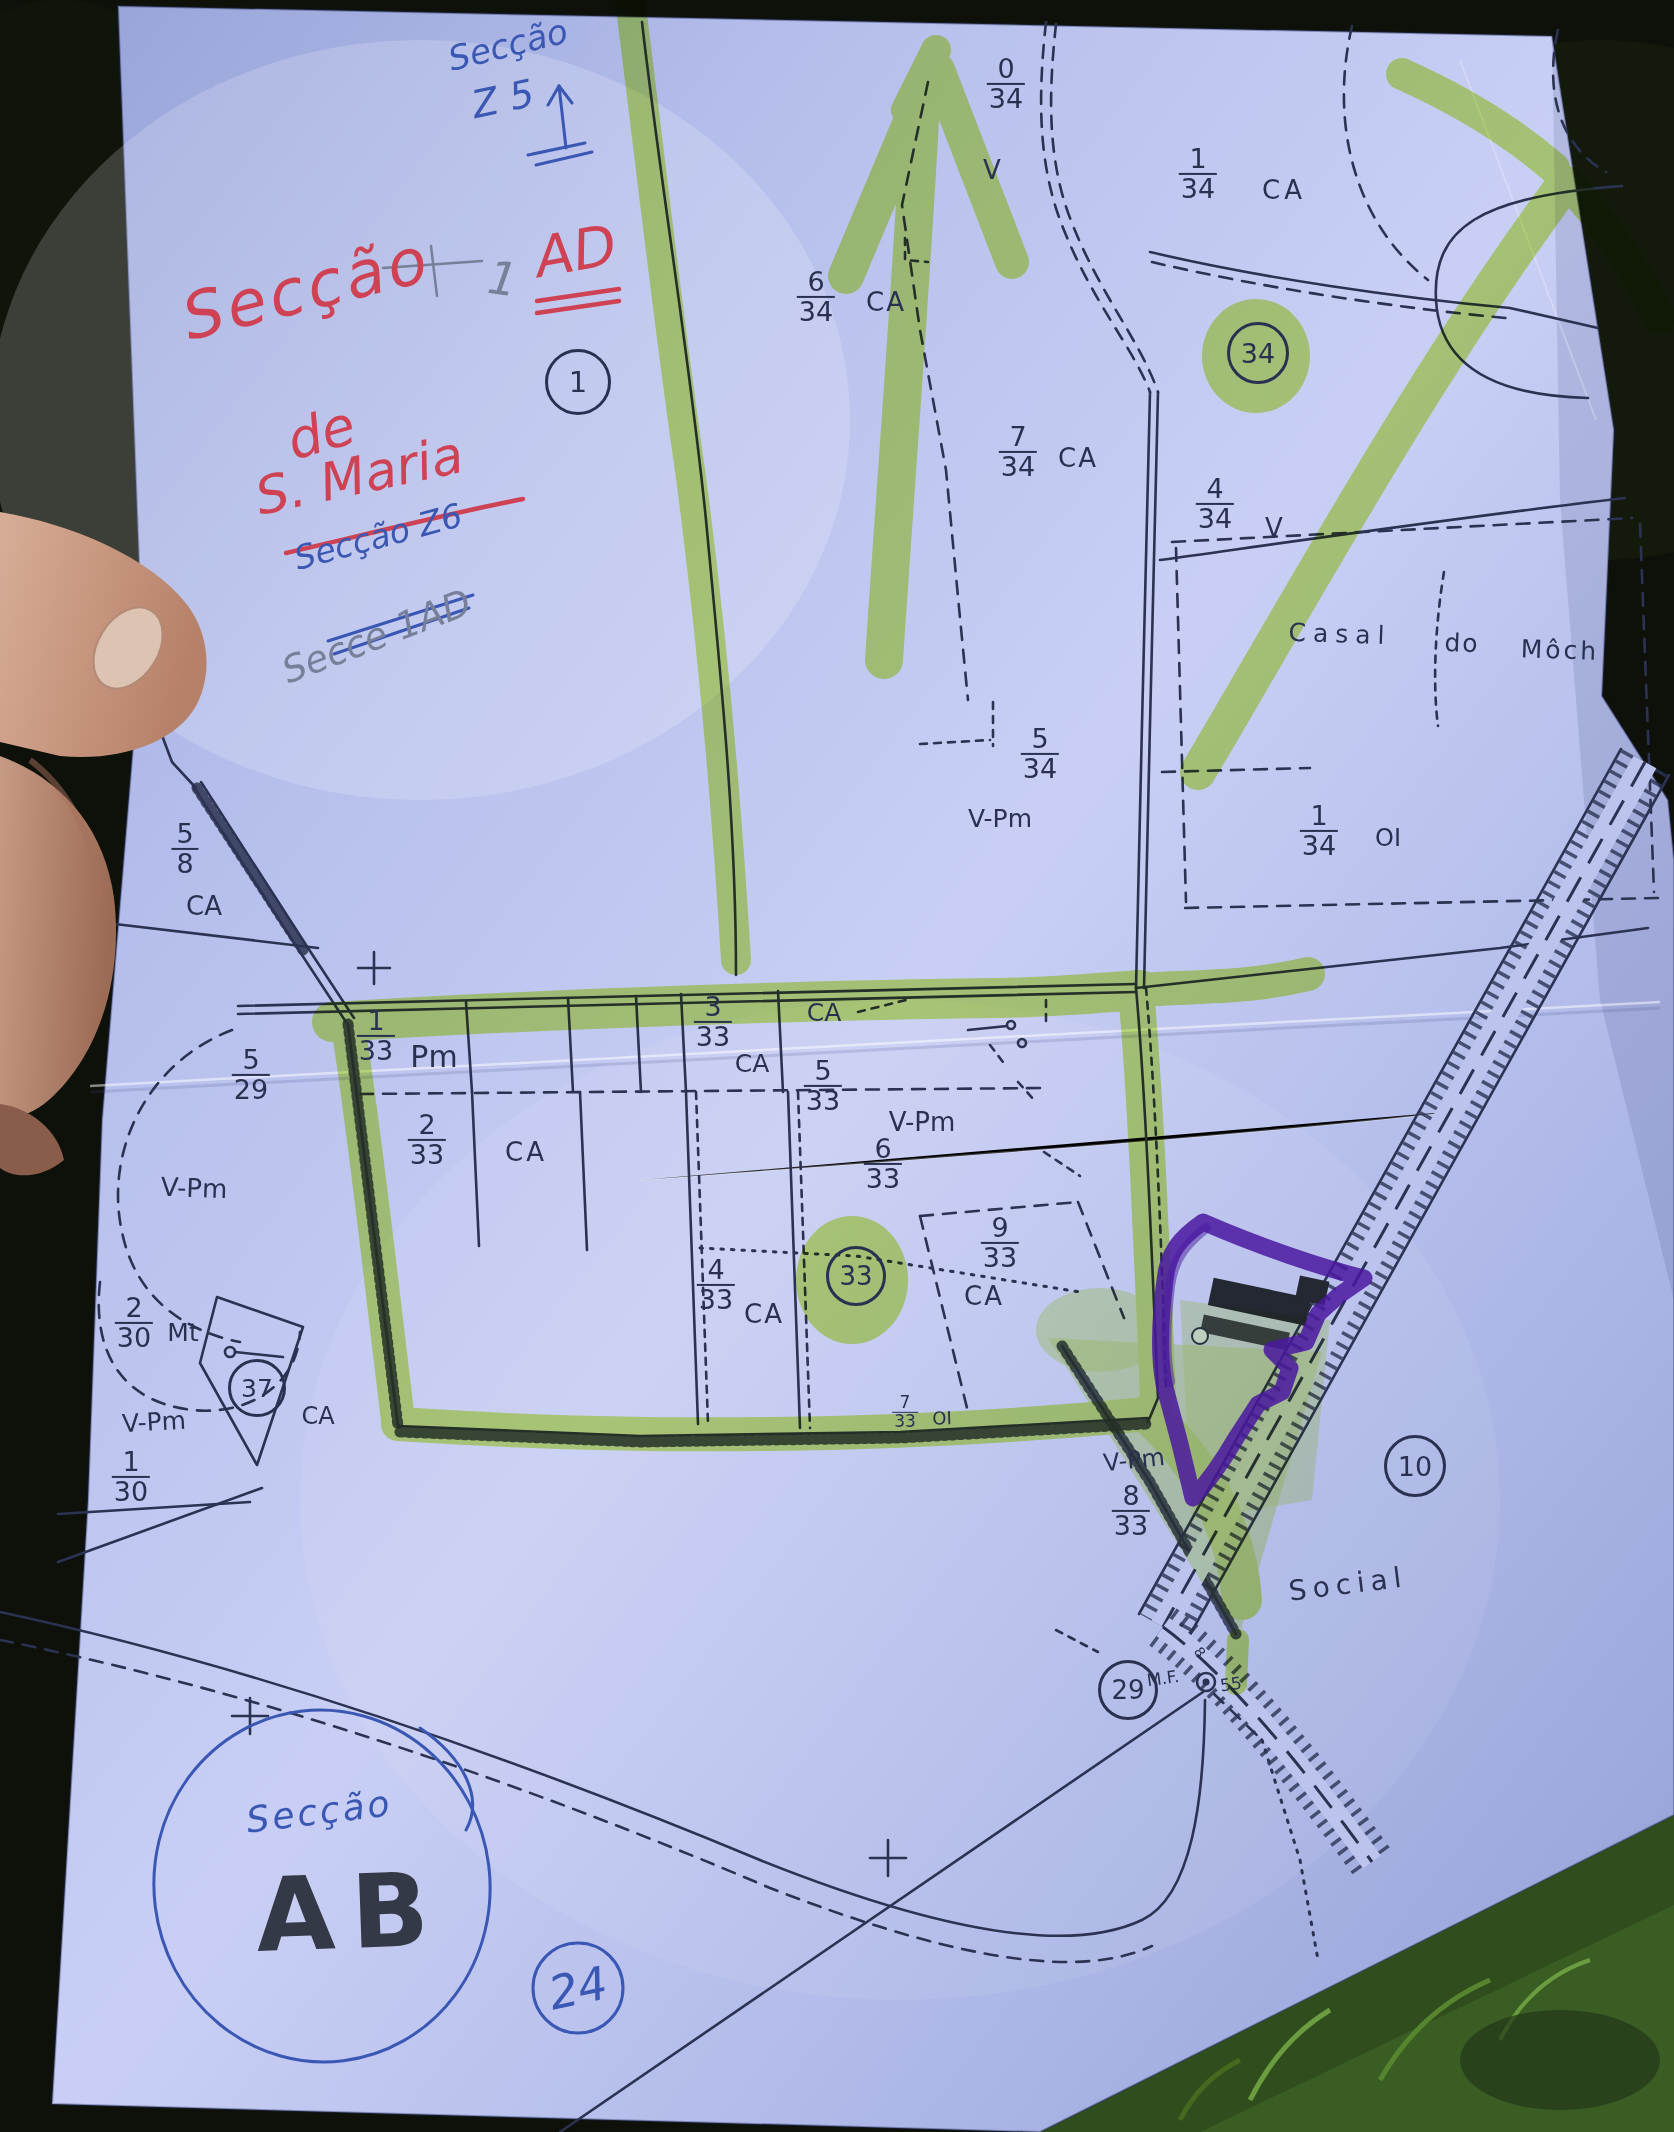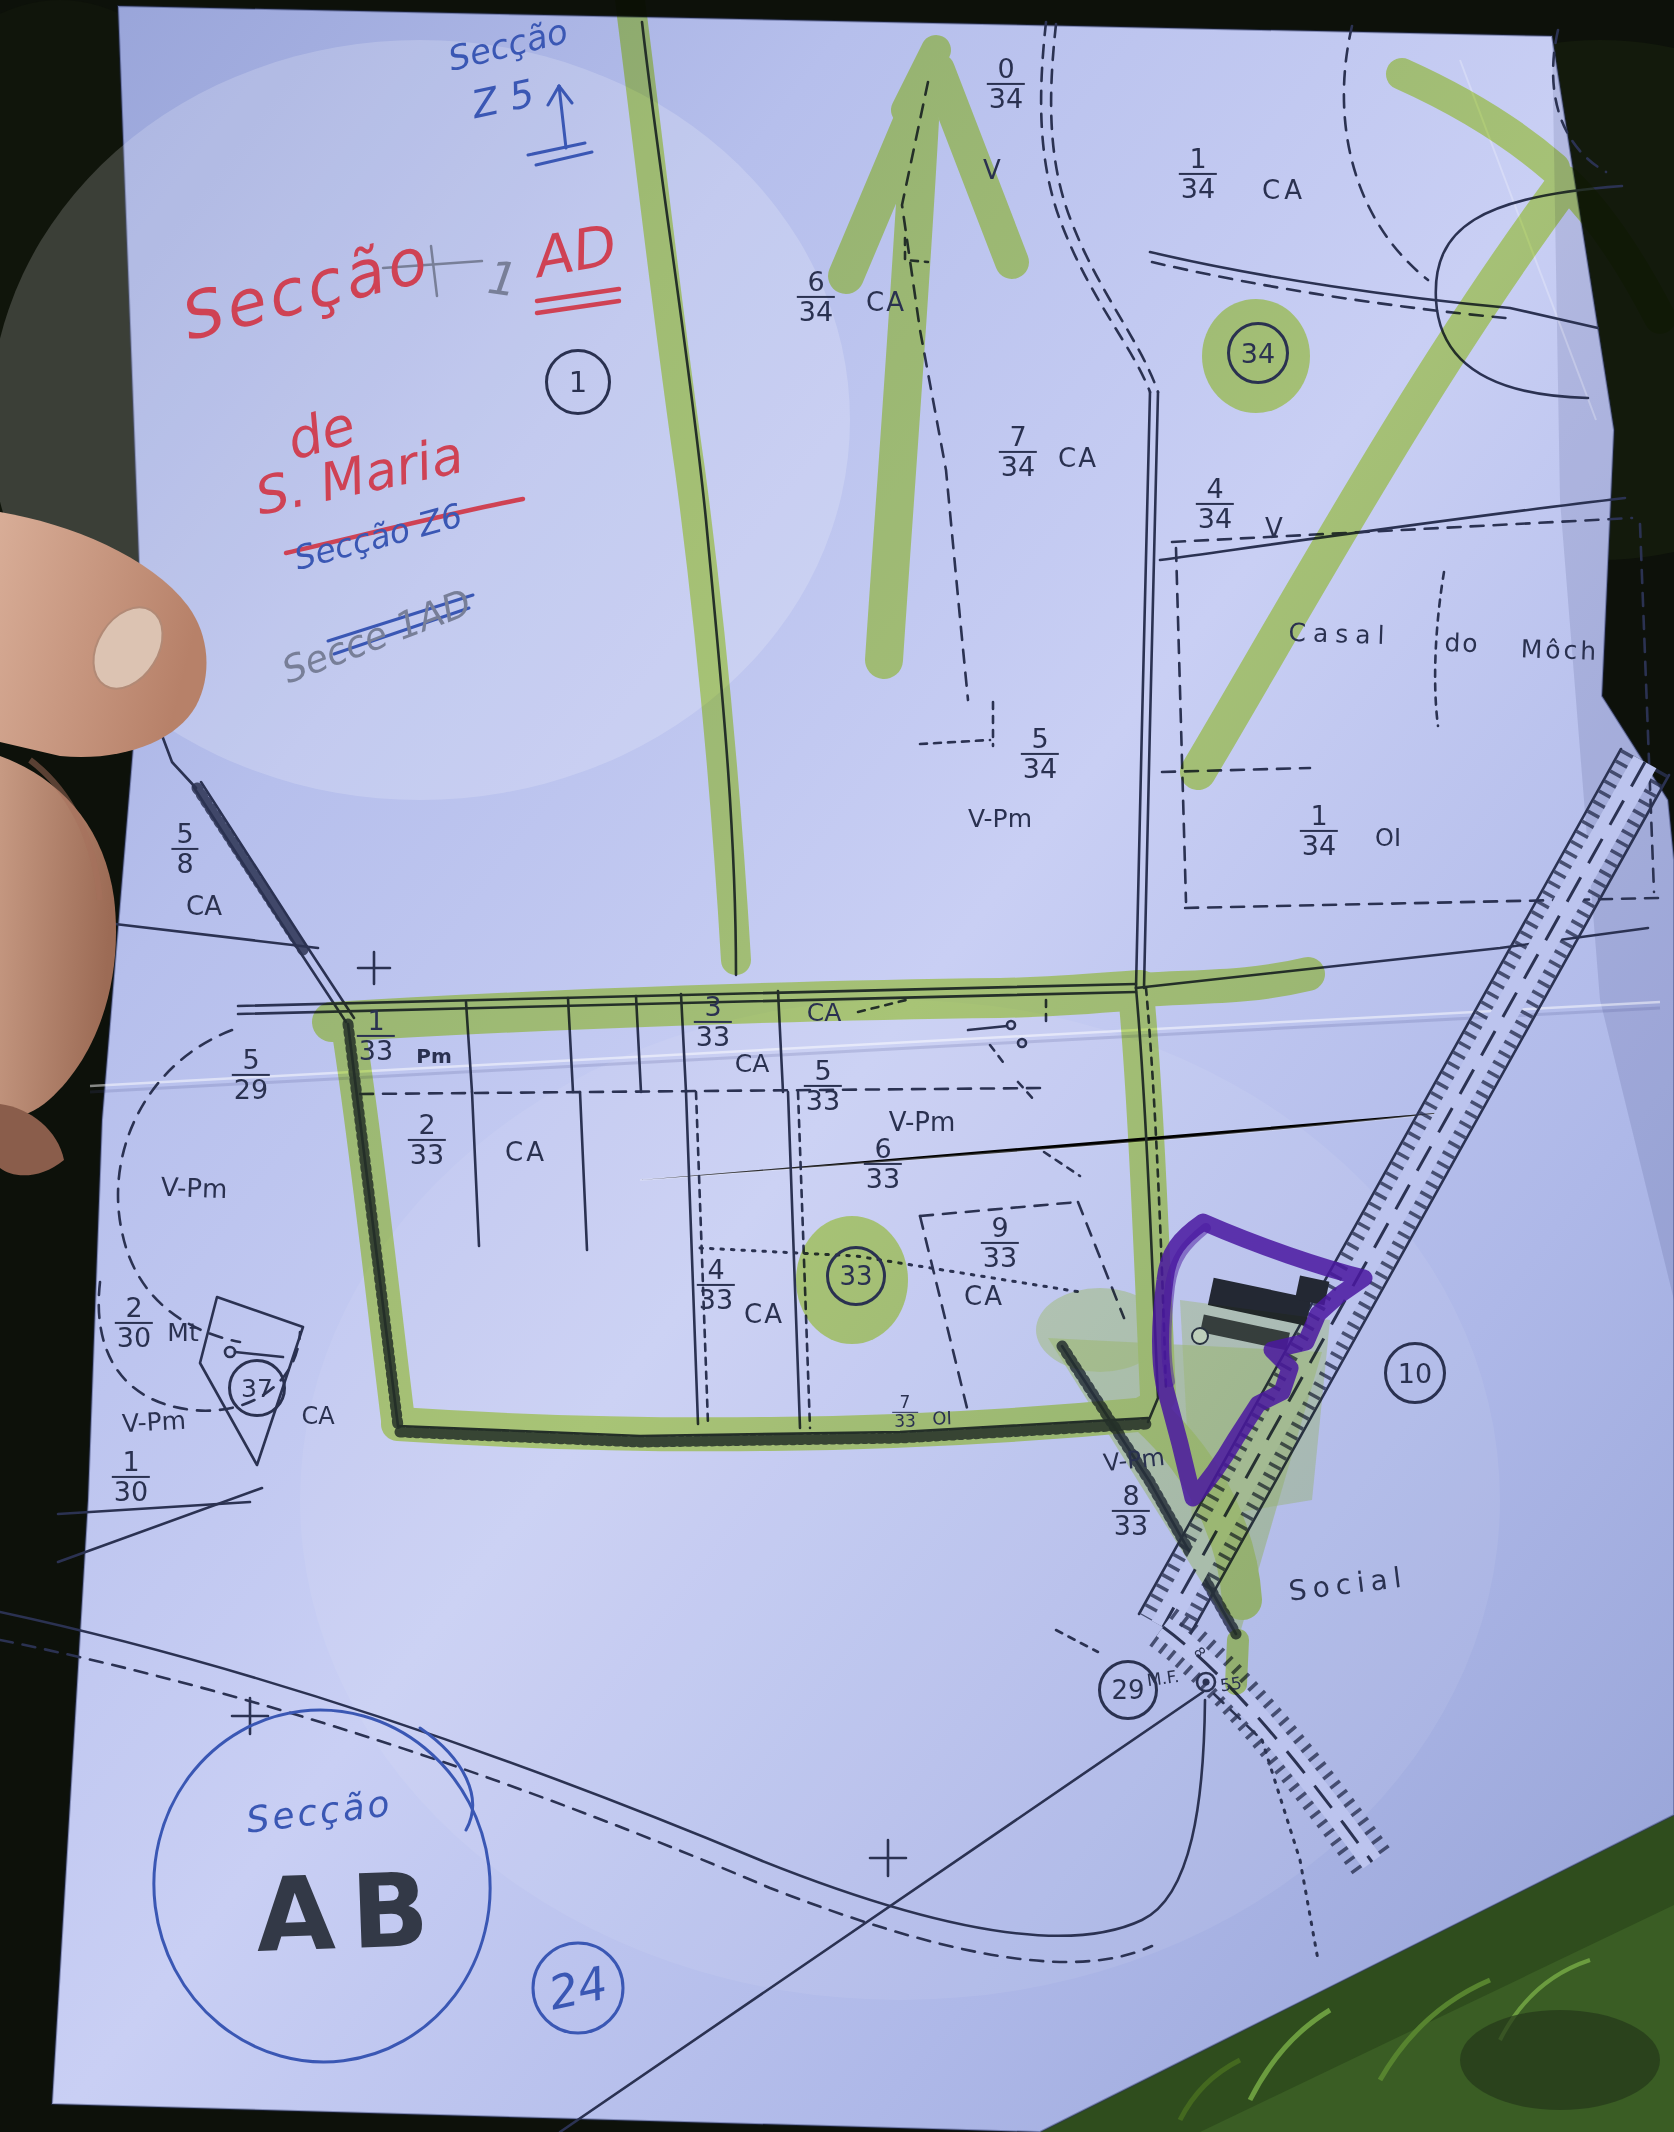--- a/index.html
+++ b/index.html
@@ -333,21 +333,21 @@
         <div class="mtext" style="left: 1284px; top: 190px; font-size: 26px; letter-spacing: 4px; transform: translate(-50%, -50%) rotate(0deg);">CA</div>
         <div class="mtext" style="left: 886px; top: 302px; font-size: 26px; letter-spacing: 2px; transform: translate(-50%, -50%) rotate(0deg);">CA</div>
         <div class="mtext" style="left: 1078px; top: 458px; font-size: 26px; letter-spacing: 2px; transform: translate(-50%, -50%) rotate(0deg);">CA</div>
         <div class="mtext" style="left: 1274px; top: 528px; font-size: 26px; transform: translate(-50%, -50%) rotate(0deg);">V</div>
         <div class="mtext" style="left: 1340px; top: 634px; font-size: 25px; letter-spacing: 7px; transform: translate(-50%, -50%) rotate(2deg);">Casal</div>
         <div class="mtext" style="left: 1462px; top: 643px; font-size: 25px; letter-spacing: 2px; transform: translate(-50%, -50%) rotate(2deg);">do</div>
         <div class="mtext" style="left: 1560px; top: 650px; font-size: 25px; letter-spacing: 3px; transform: translate(-50%, -50%) rotate(2deg);">Môch</div>
         <div class="mtext" style="left: 1000px; top: 818px; font-size: 25px; transform: translate(-50%, -50%) rotate(0deg);">V-Pm</div>
         <div class="mtext" style="left: 1388px; top: 838px; font-size: 24px; transform: translate(-50%, -50%) rotate(0deg);">OI</div>
         <div class="mtext" style="left: 204px; top: 906px; font-size: 26px; transform: translate(-50%, -50%) rotate(0deg);">CA</div>
-        <div class="mtext" style="left: 434px; top: 1056px; font-size: 20px; transform: translate(-50%, -50%) rotate(0deg); font-weight: bold;">Pm</div>
+        <div class="mtext" style="left: 434px; top: 1056px; font-size: 30px; transform: translate(-50%, -50%) rotate(0deg);">Pm</div>
         <div class="mtext" style="left: 824px; top: 1012px; font-size: 25px; transform: translate(-50%, -50%) rotate(0deg);">CA</div>
         <div class="mtext" style="left: 752px; top: 1063px; font-size: 25px; transform: translate(-50%, -50%) rotate(0deg);">CA</div>
         <div class="mtext" style="left: 922px; top: 1122px; font-size: 26px; transform: translate(-50%, -50%) rotate(0deg);">V-Pm</div>
         <div class="mtext" style="left: 526px; top: 1152px; font-size: 26px; letter-spacing: 3px; transform: translate(-50%, -50%) rotate(0deg);">CA</div>
         <div class="mtext" style="left: 764px; top: 1314px; font-size: 26px; letter-spacing: 2px; transform: translate(-50%, -50%) rotate(0deg);">CA</div>
         <div class="mtext" style="left: 984px; top: 1296px; font-size: 26px; letter-spacing: 2px; transform: translate(-50%, -50%) rotate(0deg);">CA</div>
         <div class="mtext" style="left: 942px; top: 1418px; font-size: 18px; transform: translate(-50%, -50%) rotate(-2deg);">OI</div>
         <div class="mtext" style="left: 1134px; top: 1460px; font-size: 24px; transform: translate(-50%, -50%) rotate(-6deg);">V-Pm</div>
         <div class="mtext" style="left: 1348px; top: 1584px; font-size: 28px; letter-spacing: 6px; transform: translate(-50%, -50%) rotate(-7deg);">Social</div>
         <div class="mtext" style="left: 318px; top: 1416px; font-size: 24px; transform: translate(-50%, -50%) rotate(0deg);">CA</div>
@@ -365,21 +365,21 @@
       </div>
         <div class="marker" style="left: 1258px; top: 353px; transform: translate(-50%, -50%) rotate(0deg); height: 56px; width: 56px; font-size: 27px;">
         <span>34</span>
       </div>
         <div class="marker" style="left: 856px; top: 1276px; transform: translate(-50%, -50%) rotate(0deg); height: 54px; width: 54px; font-size: 26px;">
         <span>33</span>
       </div>
         <div class="marker" style="left: 257px; top: 1388px; transform: translate(-50%, -50%) rotate(0deg); height: 52px; width: 52px; font-size: 25px;">
         <span>37</span>
       </div>
-        <div class="marker" style="left: 1415px; top: 1373px; transform: translate(-50%, -50%) rotate(0deg); height: 56px; width: 56px; font-size: 27px;">
+        <div class="marker" style="left: 1415px; top: 1466px; transform: translate(-50%, -50%) rotate(0deg); height: 56px; width: 56px; font-size: 27px;">
         <span>10</span>
       </div>
         <div class="marker" style="left: 1128px; top: 1690px; transform: translate(-50%, -50%) rotate(0deg); height: 54px; width: 54px; font-size: 26px;">
         <span>29</span>
       </div>
       </div>
 </div>
 
 <div class="labels">
   <div class="hw bluew" style="left:444px;top:40px;font-size:34px;transform:rotate(-14deg);">Secção</div>

